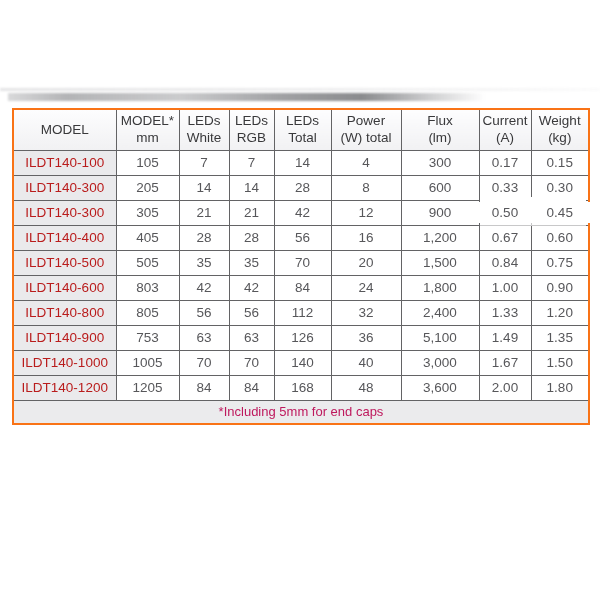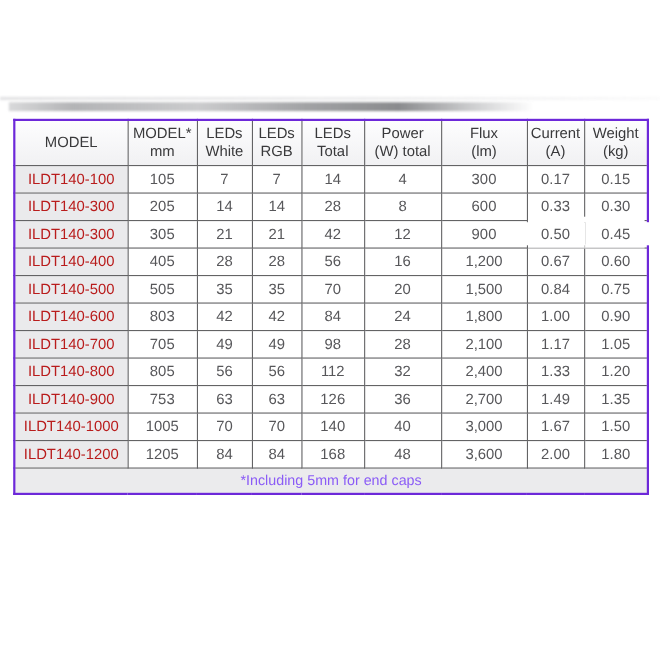--- a/index.html
+++ b/index.html
@@ -31,21 +31,21 @@
       rgba(255,255,255,0) 97%);
     filter: blur(1.2px);
   }
 
   .table-wrap { position: absolute; left: 12px; top: 108px; width: 578px; }
 
   table.spec {
     border-collapse: collapse;
     table-layout: fixed;
     width: 578px;
-    border: 2px solid #6d28d9;
+    border: 2px solid #f97316;
   }
   table.spec th, table.spec td {
     border: 1px solid #636365;
     text-align: center;
     vertical-align: middle;
     padding: 0 2px;
     overflow: hidden;
   }
   table.spec thead tr { height: 41px; }
   table.spec thead th {
@@ -62,21 +62,21 @@
     color: #57575a;
     background: #ffffff;
   }
   table.spec tbody td.model {
     background: #eaeaec;
     color: #b91c1c;
   }
   table.spec tfoot tr { height: 24px; }
   table.spec tfoot td {
     background: #ebebed;
-    color: #8b5cf6;
+    color: #be185d;
     font-size: 13px;
   }
 
   col.c0 { width: 103px; } col.c1 { width: 63px; }  col.c2 { width: 50px; }
   col.c3 { width: 45px; }  col.c4 { width: 57px; }  col.c5 { width: 70px; }
   col.c6 { width: 78px; }  col.c7 { width: 52px; }  col.c8 { width: 58px; }
 
   
   .patch { position: absolute; background: #ffffff; }
   .patch-h1 { left: 468px; top: 89px;  width: 106px; height: 5px; }
@@ -188,49 +188,38 @@
             <td>803</td>
             <td>42</td>
             <td>42</td>
             <td>84</td>
             <td>24</td>
             <td>1,800</td>
             <td>1.00</td>
             <td>0.90</td>
           </tr>
           <tr>
-            <td class="model">ILDT140-700</td>
-            <td>705</td>
-            <td>49</td>
-            <td>49</td>
-            <td>98</td>
-            <td>28</td>
-            <td>2,100</td>
-            <td>1.17</td>
-            <td>1.05</td>
-          </tr>
-          <tr>
             <td class="model">ILDT140-800</td>
             <td>805</td>
             <td>56</td>
             <td>56</td>
             <td>112</td>
             <td>32</td>
             <td>2,400</td>
             <td>1.33</td>
             <td>1.20</td>
           </tr>
           <tr>
             <td class="model">ILDT140-900</td>
             <td>753</td>
             <td>63</td>
             <td>63</td>
             <td>126</td>
             <td>36</td>
-            <td>2,700</td>
+            <td>5,100</td>
             <td>1.49</td>
             <td>1.35</td>
           </tr>
           <tr>
             <td class="model">ILDT140-1000</td>
             <td>1005</td>
             <td>70</td>
             <td>70</td>
             <td>140</td>
             <td>40</td>

